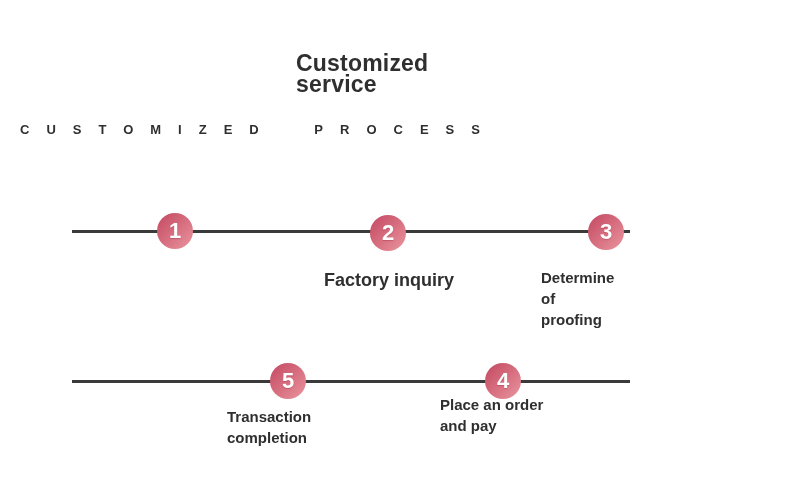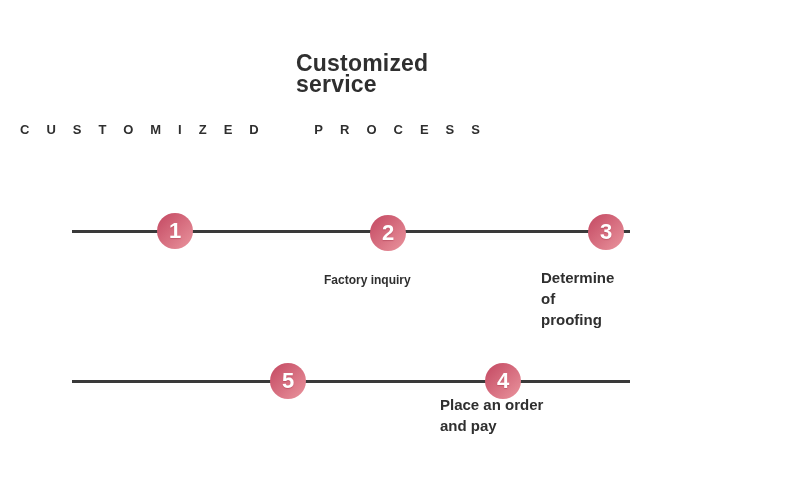--- a/index.html
+++ b/index.html
@@ -59,21 +59,21 @@
   .c4{left:485px;top:363px;}
   .c5{left:270px;top:363px;}
   .step-label{
     position:absolute;
     font-size:15px;font-weight:700;
     line-height:21px;
     color:var(--text);
     white-space:pre-line;
   }
   .l1{left:106px;top:261px;}
-  .l2{left:324px;top:270px;font-size:12px;}
+  .l2{left:324px;top:270px;font-size:18px;}
   .l3{left:541px;top:267px;}
   .l4{left:440px;top:394px;}
   .l5{left:227px;top:406px;}
 </style>
 </head>
 <body>
 
 <div class="canvas">
 
   <div class="title">
@@ -89,14 +89,16 @@
   <div class="step-circle c2">2</div>
   <div class="step-circle c3">3</div>
   <div class="step-circle c4">4</div>
   <div class="step-circle c5">5</div>
 
   <div class="step-label l2">Factory inquiry</div>
   <div class="step-label l3">Determine of
 proofing</div>
   <div class="step-label l4">Place an order
 and pay</div>
+  <div class="step-label l5">Transaction
+completion</div>
 
 </div>
 
 </body></html>

